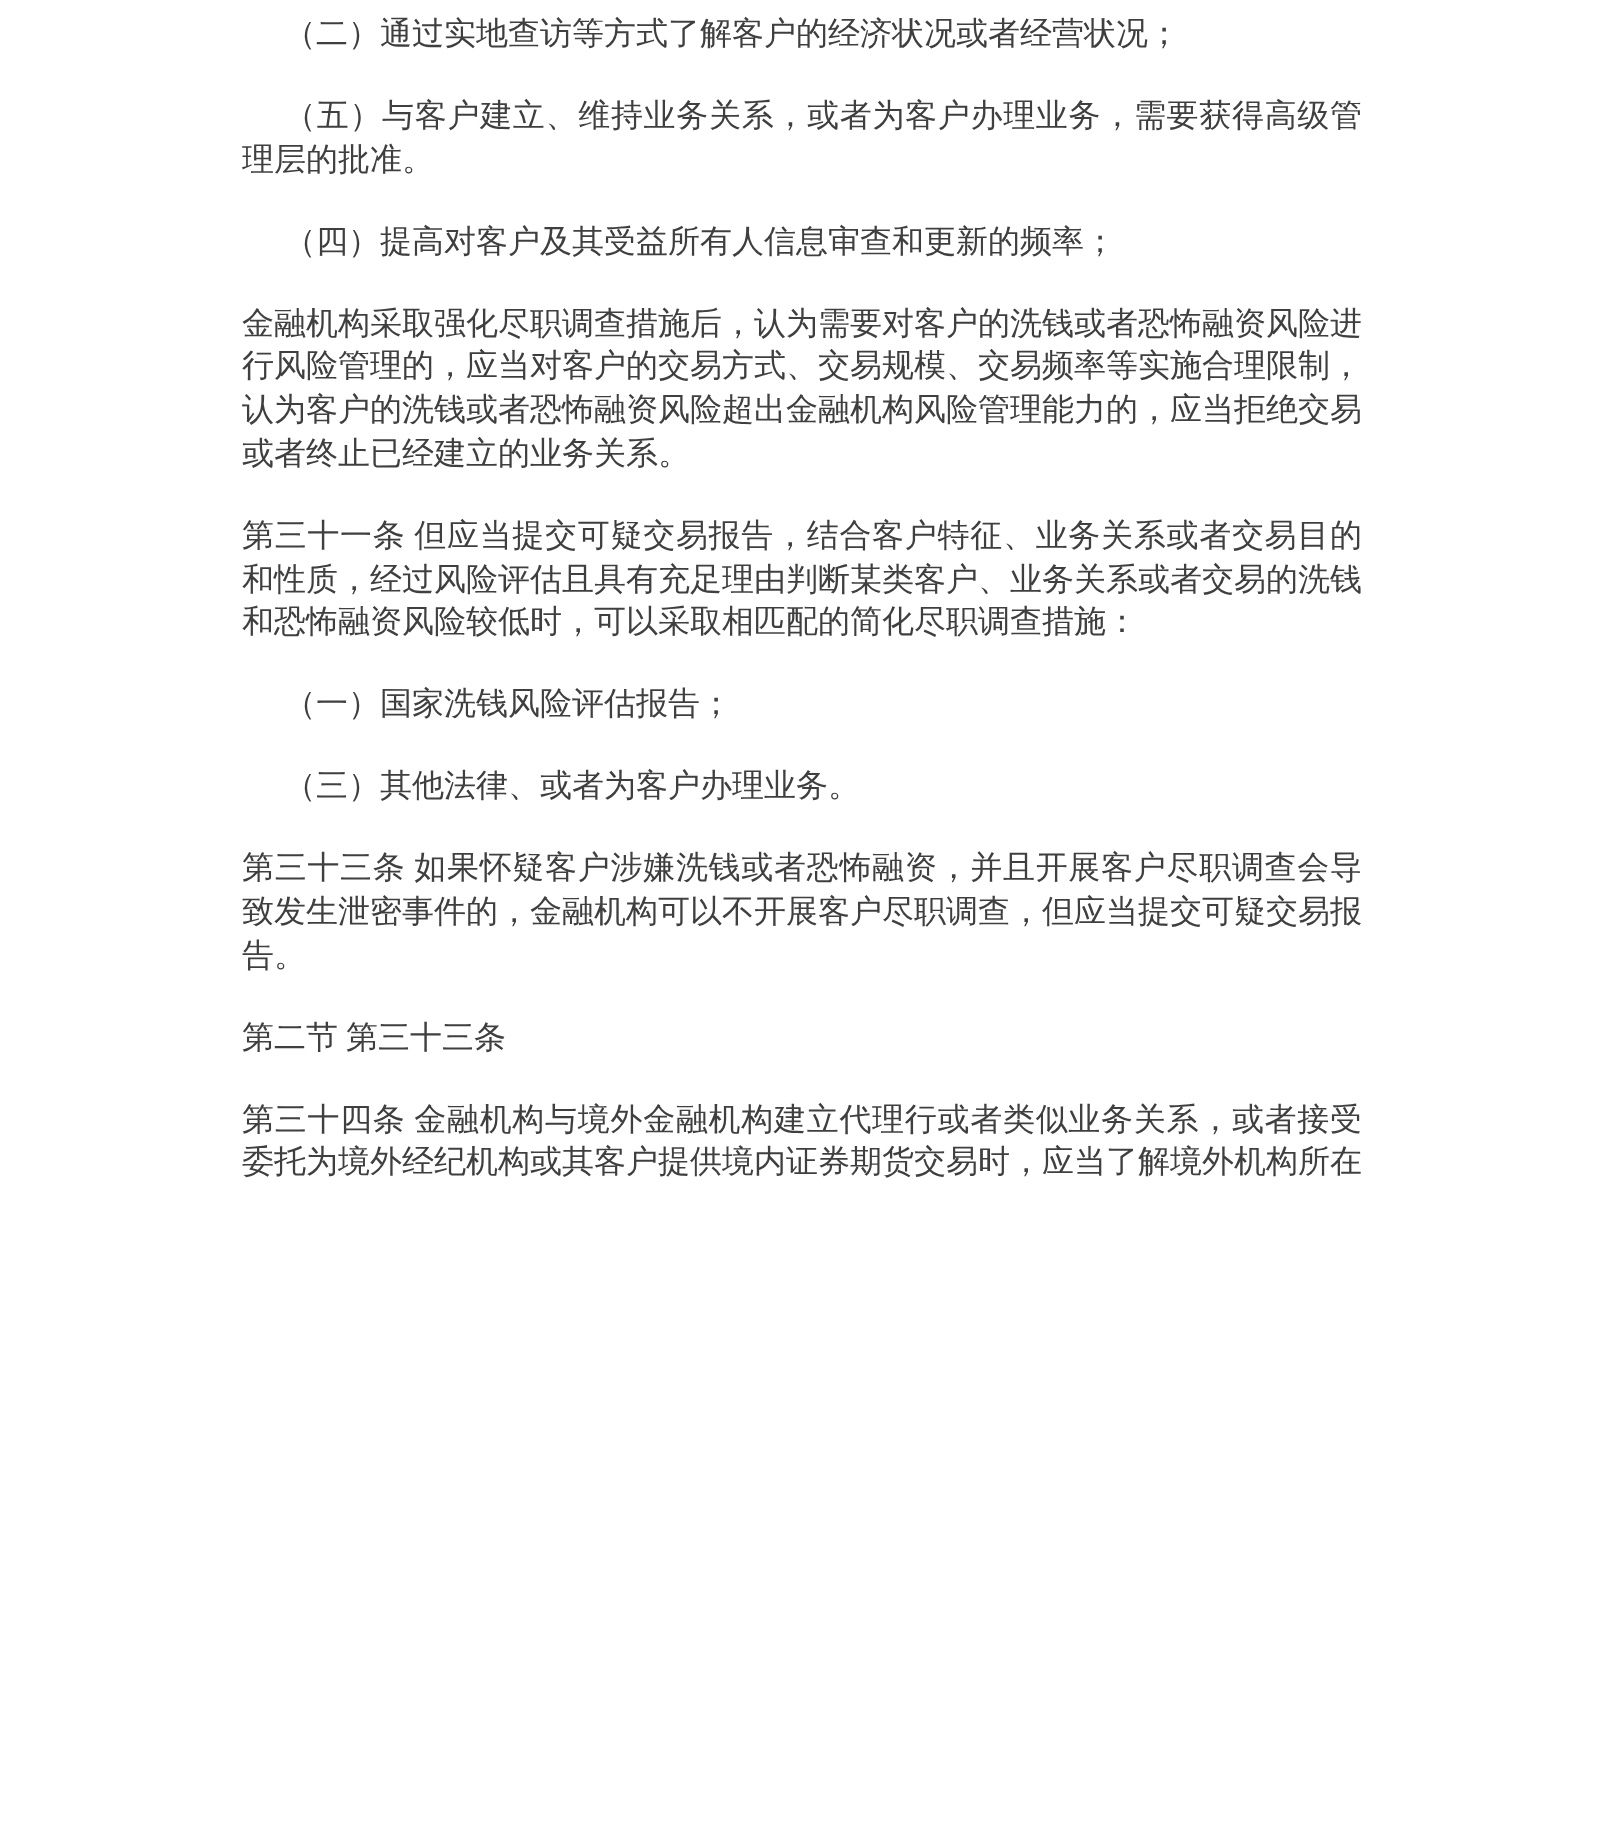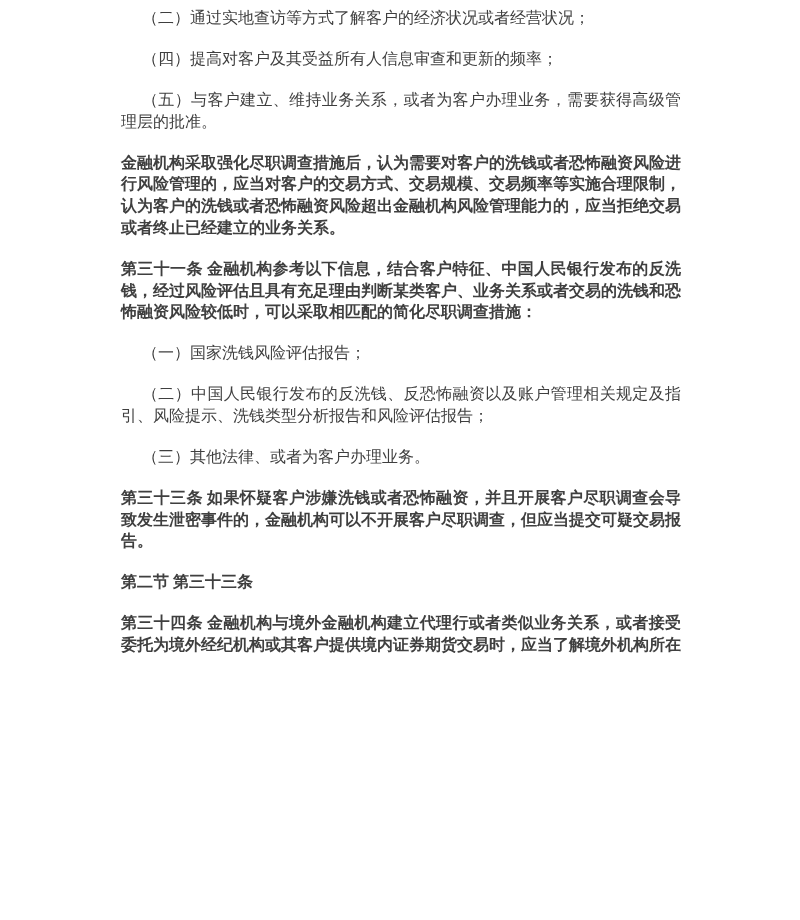--- a/index.html
+++ b/index.html
@@ -25,31 +25,29 @@
     margin: 0 0 19.3px 0;
     padding: 0;
   }
   .page p.list-item {
     text-indent: 21px;
   }
   .page p.article,
   .page p.body,
   .page p.section-heading {
     text-indent: 0;
-    font-weight: bold;
   }
 </style>
 </head>
 <body>
 
 <main class="page" id="page-body">
     <p class="list-item">（二）通过实地查访等方式了解客户的经济状况或者经营状况；</p>
+    <p class="list-item">（五）与客户建立、维持业务关系，或者为客户办理业务，需要获得高级管理层的批准。</p>
     <p class="list-item">（四）提高对客户及其受益所有人信息审查和更新的频率；</p>
-    <p class="list-item">（五）与客户建立、维持业务关系，或者为客户办理业务，需要获得高级管理层的批准。</p>
     <p class="body">金融机构采取强化尽职调查措施后，认为需要对客户的洗钱或者恐怖融资风险进行风险管理的，应当对客户的交易方式、交易规模、交易频率等实施合理限制，认为客户的洗钱或者恐怖融资风险超出金融机构风险管理能力的，应当拒绝交易或者终止已经建立的业务关系。</p>
-    <p class="article">第三十一条 金融机构参考以下信息，结合客户特征、中国人民银行发布的反洗钱，经过风险评估且具有充足理由判断某类客户、业务关系或者交易的洗钱和恐怖融资风险较低时，可以采取相匹配的简化尽职调查措施：</p>
+    <p class="article">第三十一条 但应当提交可疑交易报告，结合客户特征、业务关系或者交易目的和性质，经过风险评估且具有充足理由判断某类客户、业务关系或者交易的洗钱和恐怖融资风险较低时，可以采取相匹配的简化尽职调查措施：</p>
     <p class="list-item">（一）国家洗钱风险评估报告；</p>
-    <p class="list-item">（二）中国人民银行发布的反洗钱、反恐怖融资以及账户管理相关规定及指引、风险提示、洗钱类型分析报告和风险评估报告；</p>
     <p class="list-item">（三）其他法律、或者为客户办理业务。</p>
     <p class="article">第三十三条 如果怀疑客户涉嫌洗钱或者恐怖融资，并且开展客户尽职调查会导致发生泄密事件的，金融机构可以不开展客户尽职调查，但应当提交可疑交易报告。</p>
     <p class="section-heading">第二节 第三十三条</p>
     <p class="article">第三十四条 金融机构与境外金融机构建立代理行或者类似业务关系，或者接受委托为境外经纪机构或其客户提供境内证券期货交易时，应当了解境外机构所在</p>
   </main>
 
 </body></html>

